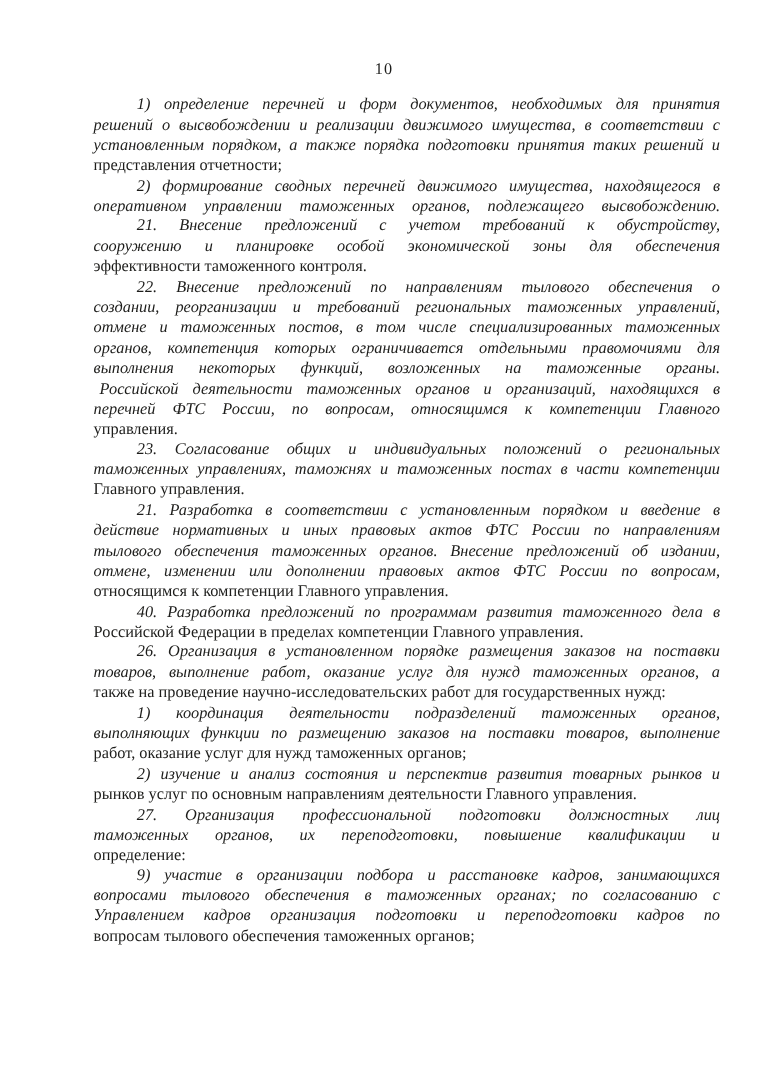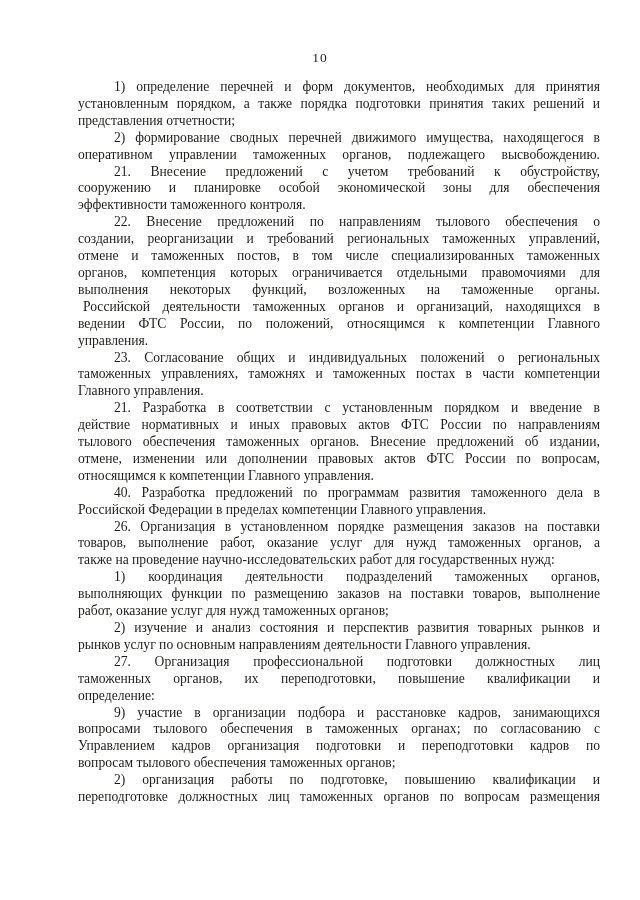--- a/index.html
+++ b/index.html
@@ -26,32 +26,33 @@
     position:absolute;
     top:79px;left:78px;width:522px;
     font-size:13.6px;
     line-height:16.9px;
   }
   .para{margin:0;padding:0;}
   .line{
     text-align:justify;
     white-space:normal;
   }
-  .line.j{ text-align-last:justify; }
+  .line.j{ text-align-last:justify;font-style:italic; }
   .line.first{ text-indent:36px; }
   .line.tiny{ text-indent:5px; }
 </style>
 </head>
 <body>
 
 <div class="page">
   <div class="pagenum">10</div>
   <div class="content">
       <div class="para">
         <div class="line first j">1) определение перечней и форм документов, необходимых для принятия</div>
+        <div class="line j">решений о высвобождении и реализации движимого имущества, в соответствии с</div>
         <div class="line j">установленным порядком, а также порядка подготовки принятия таких решений и</div>
         <div class="line">представления отчетности;</div>
       </div>
       <div class="para">
         <div class="line first j">2) формирование сводных перечней движимого имущества, находящегося в</div>
         <div class="line j">оперативном управлении таможенных органов, подлежащего высвобождению.</div>
       </div>
       <div class="para">
         <div class="line first j">21. Внесение предложений с учетом требований к обустройству,</div>
         <div class="line j">сооружению и планировке особой экономической зоны для обеспечения</div>
@@ -59,21 +60,21 @@
       </div>
       <div class="para">
         <div class="line first j">22. Внесение предложений по направлениям тылового обеспечения о</div>
         <div class="line j">создании, реорганизации и требований региональных таможенных управлений,</div>
         <div class="line j">отмене и таможенных постов, в том числе специализированных таможенных</div>
         <div class="line j">органов, компетенция которых ограничивается отдельными правомочиями для</div>
         <div class="line j">выполнения некоторых функций, возложенных на таможенные органы.</div>
       </div>
       <div class="para">
         <div class="line tiny j">Российской деятельности таможенных органов и организаций, находящихся в</div>
-        <div class="line j">ведении ФТС России, по положений, относящимся к компетенции Главного</div>
+        <div class="line j">перечней ФТС России, по вопросам, относящимся к компетенции Главного</div>
         <div class="line">управления.</div>
       </div>
       <div class="para">
         <div class="line first j">23. Согласование общих и индивидуальных положений о региональных</div>
         <div class="line j">таможенных управлениях, таможнях и таможенных постах в части компетенции</div>
         <div class="line">Главного управления.</div>
       </div>
       <div class="para">
         <div class="line first j">21. Разработка в соответствии с установленным порядком и введение в</div>
         <div class="line j">действие нормативных и иных правовых актов ФТС России по направлениям</div>
@@ -103,18 +104,14 @@
         <div class="line first j">27. Организация профессиональной подготовки должностных лиц</div>
         <div class="line j">таможенных органов, их переподготовки, повышение квалификации и</div>
         <div class="line">определение:</div>
       </div>
       <div class="para">
         <div class="line first j">9) участие в организации подбора и расстановке кадров, занимающихся</div>
         <div class="line j">вопросами тылового обеспечения в таможенных органах; по согласованию с</div>
         <div class="line j">Управлением кадров организация подготовки и переподготовки кадров по</div>
         <div class="line">вопросам тылового обеспечения таможенных органов;</div>
       </div>
-      <div class="para">
-        <div class="line first j">2) организация работы по подготовке, повышению квалификации и</div>
-        <div class="line j">переподготовке должностных лиц таможенных органов по вопросам размещения</div>
-      </div>
     </div>
 </div>
 
 </body></html>

